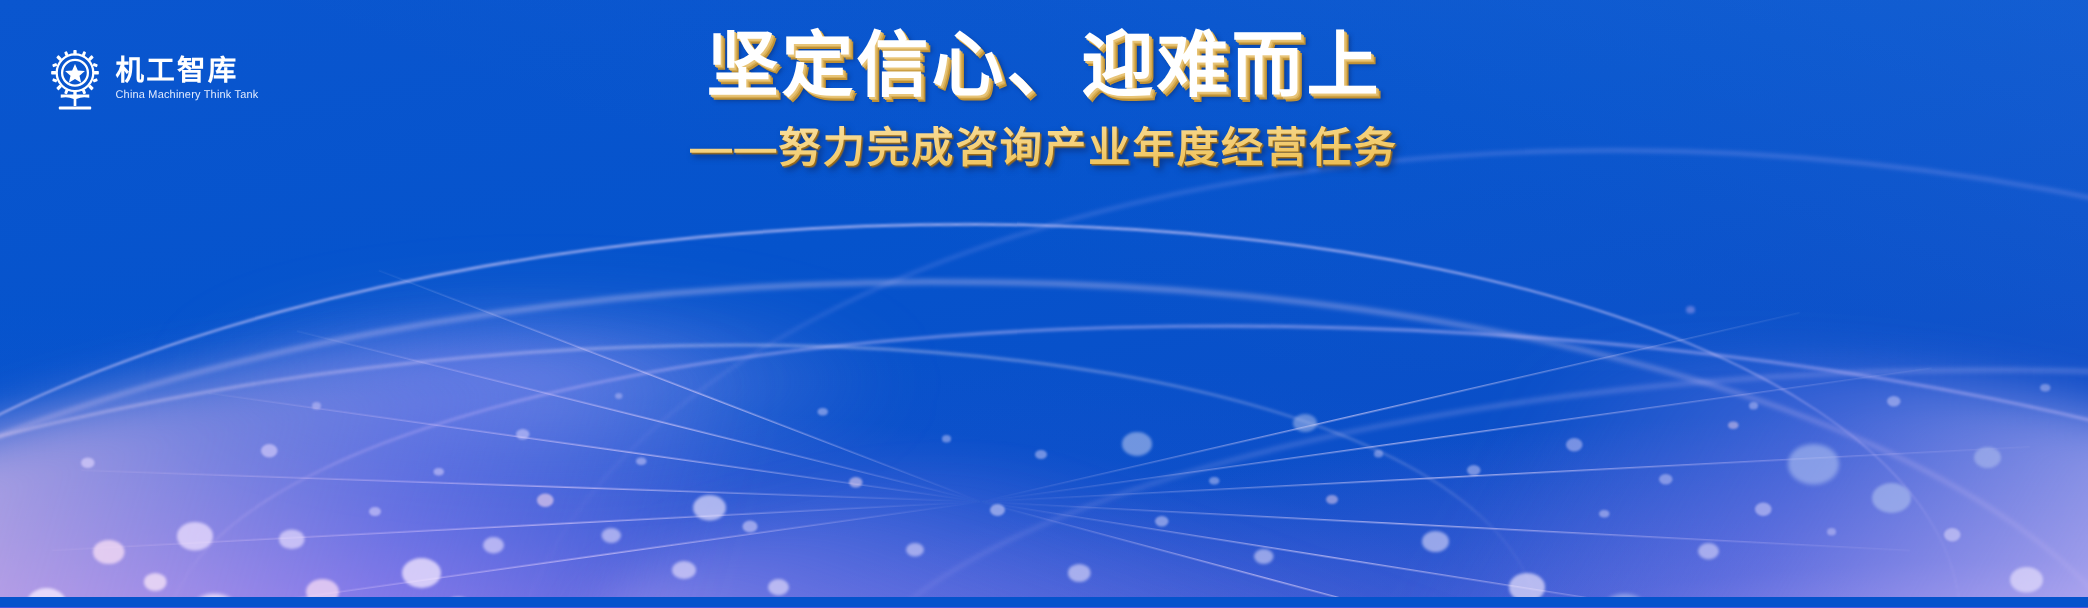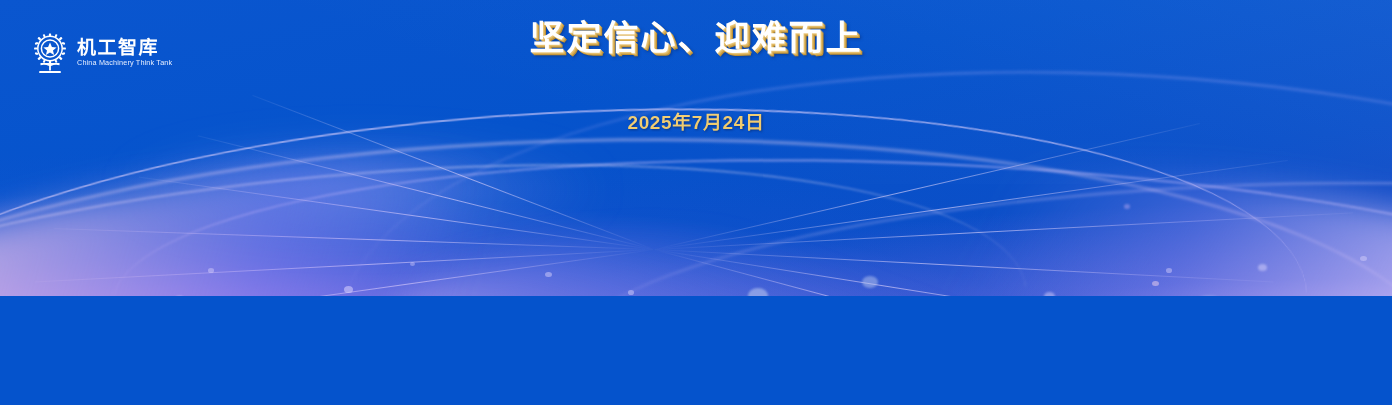--- a/index.html
+++ b/index.html
@@ -8,21 +8,21 @@
     padding: 0;
     background: #0553cc;
   }
   body {
     font-family: "Liberation Sans", "DejaVu Sans", sans-serif;
   }
 
   .banner {
     position: relative;
     width: 1392px;
-    height: 296px;
+    height: 398px;
     overflow: hidden;
     background: #8b5cf6;
   }
 
   
   .bg-base {
     position: absolute;
     inset: 0;
     background:
       radial-gradient(120% 90% at 12% 112%, rgba(150,120,235,0.95) 0%, rgba(120,110,230,0.55) 26%, rgba(40,85,215,0.10) 52%, rgba(5,83,204,0) 68%),
@@ -203,21 +203,21 @@
     -webkit-text-fill-color: transparent;
     filter:
       drop-shadow(2px 2px 0 #a8761d)
       drop-shadow(3px 3px 0 #8d5f14)
       drop-shadow(5px 5px 4px rgba(8,30,85,0.45));
   }
 
   .subtitle {
     margin: 0;
     padding-top: 20px;
-    font-size: 35px;
+    font-size: 48px;
     font-weight: 700;
     letter-spacing: 2px;
     line-height: 1.05;
     white-space: nowrap;
     color: #ffffff;
     text-shadow:
        1px 1px 0 #e8c477,
        2px 2px 0 #d8ae54,
        3px 3px 0 #bf9135,
        4px 4px 3px rgba(10,35,95,0.5);
@@ -386,16 +386,16 @@
       </g>
     </svg>
     <div class="logo-text">
       <div class="logo-cn">机工智库</div>
       <div class="logo-en">China Machinery Think Tank</div>
     </div>
   </div>
 
   <div class="copy">
     <p class="subtitle">坚定信心、迎难而上</p>
-    <p class="date">2025年7月24日</p>
+    <p class="tagline">——努力完成咨询产业年度经营任务</p>
   </div>
 
 </div>
 
 </body></html>

